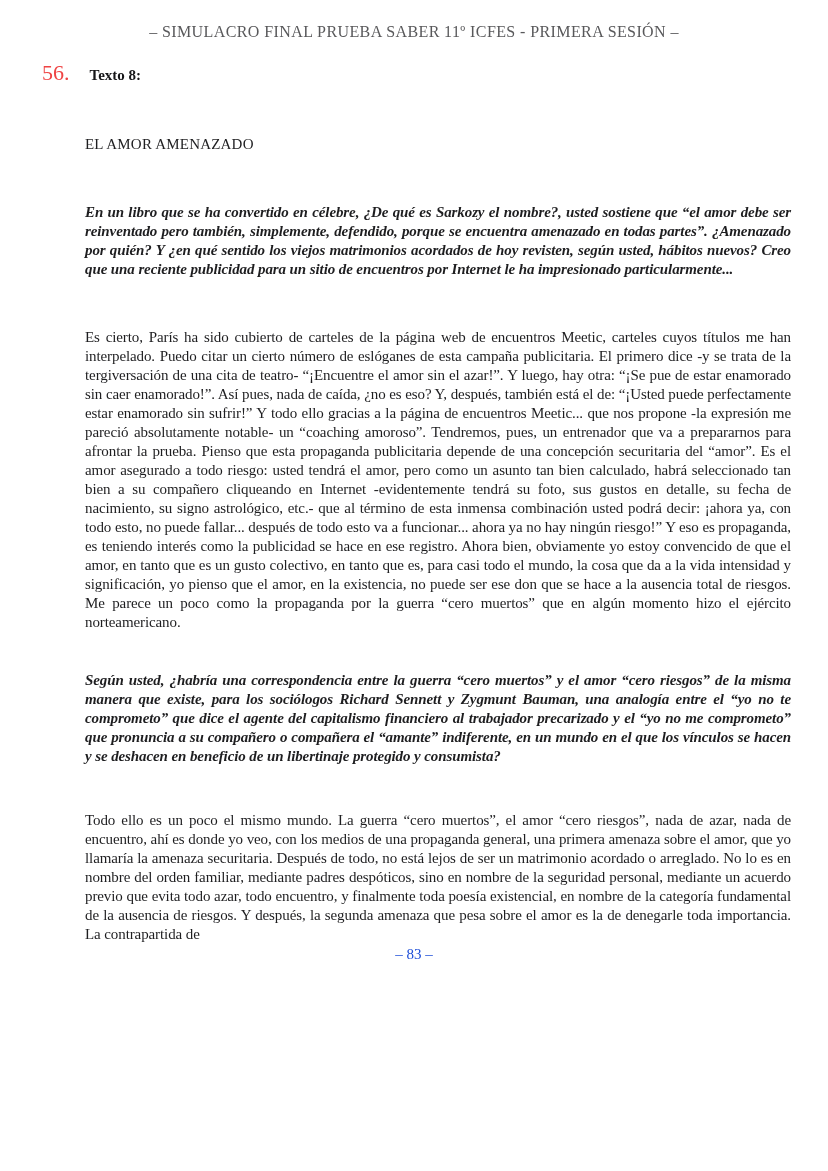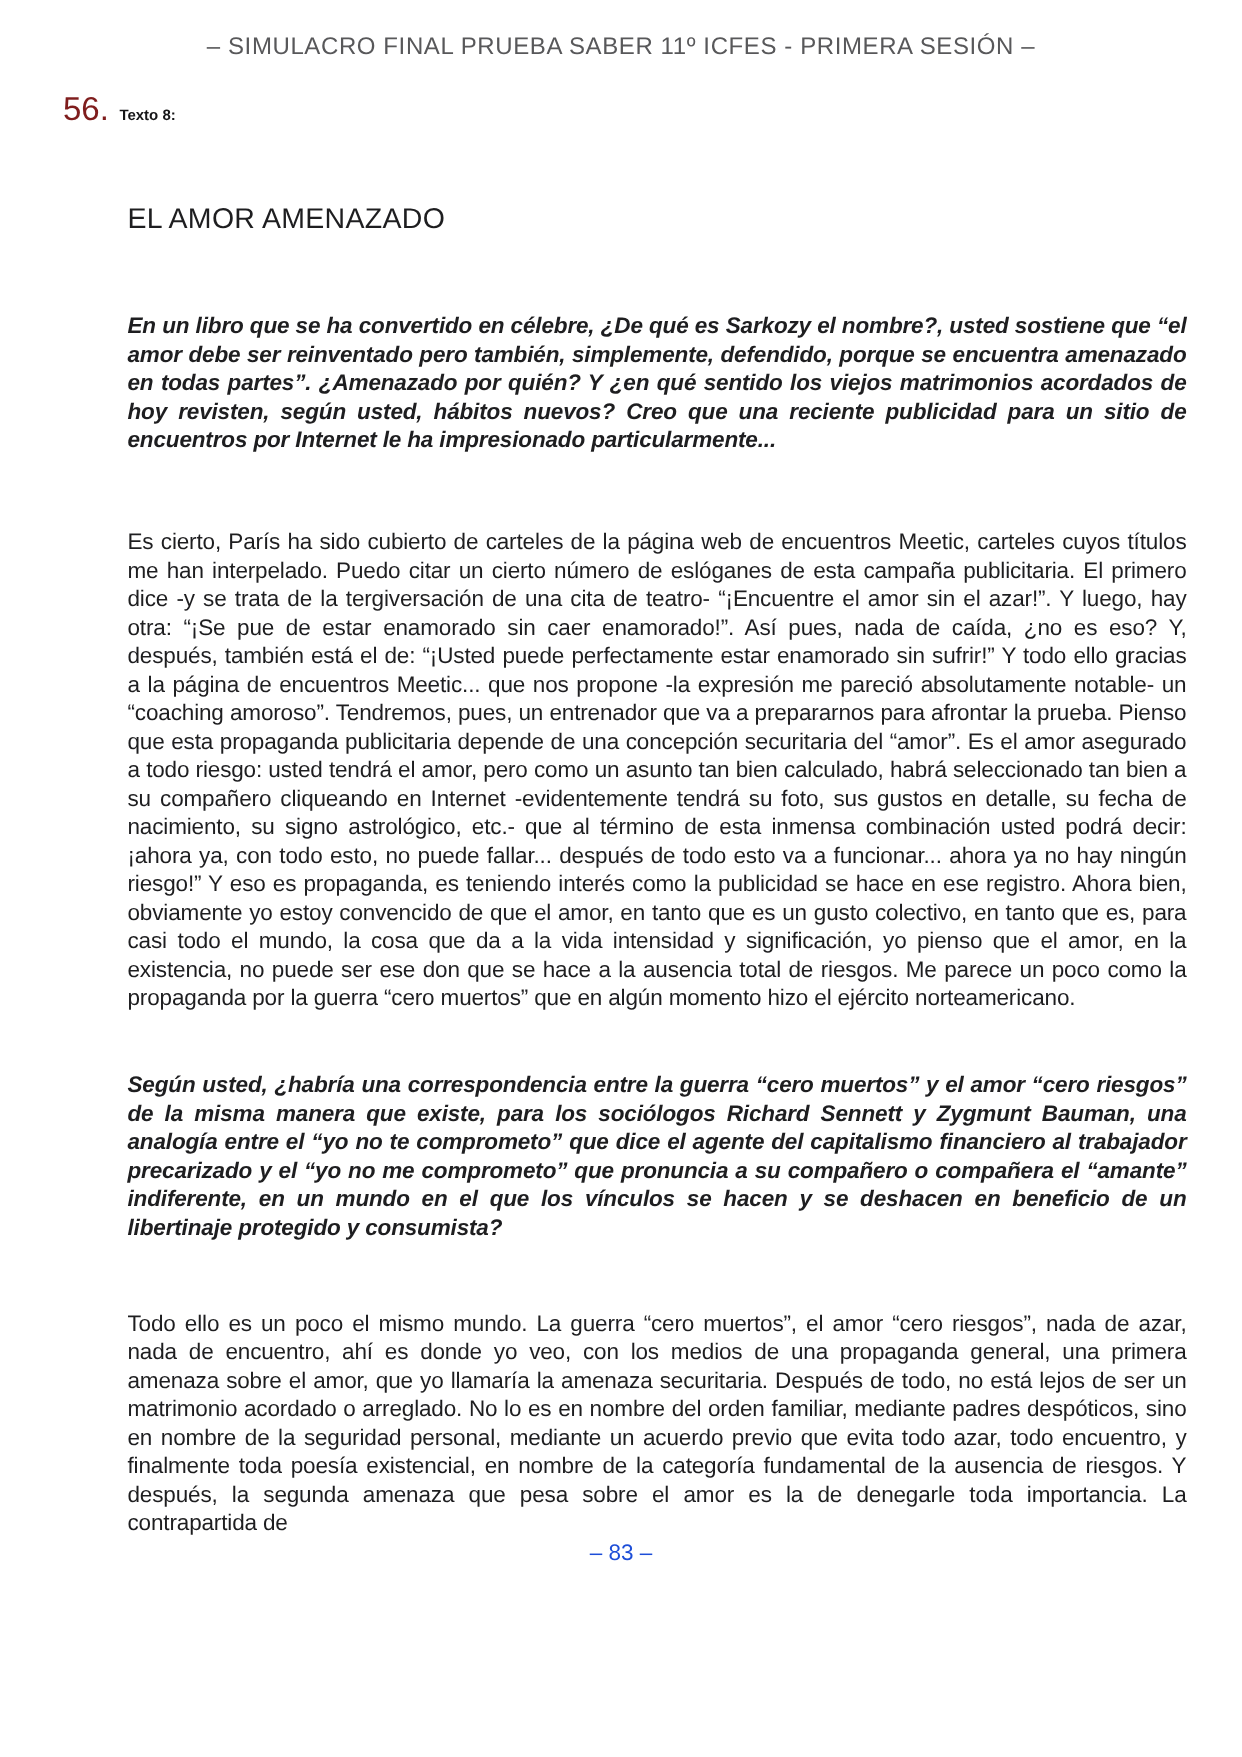--- a/index.html
+++ b/index.html
@@ -5,52 +5,52 @@
   html, body {
     margin: 0;
     padding: 0;
     background: #ffffff;
   }
   .page {
     position: relative;
     width: 828px;
     height: 1171px;
     background: #ffffff;
-    font-family: Liberation Sans, sans-serif;
+    font-family: Liberation Serif, serif;
     color: #1e1e20;
     overflow: hidden;
   }
   .exam-header {
     padding-top: 23px;
     text-align: center;
     color: #58585a;
     font-size: 16px;
     letter-spacing: 0.4px;
     font-weight: 400;
   }
   .question-line {
     margin: 19px 0 0 42px;
     display: flex;
     align-items: baseline;
   }
   .qnum {
     font-size: 22px;
     font-weight: 400;
-    color: #7f1d1d;
+    color: #ef4444;
     text-align: right;
   }
   .qlabel {
-    margin-left: 7px;
-    font-size: 10px;
+    margin-left: 20px;
+    font-size: 15px;
     font-weight: 700;
     color: #161618;
   }
   .text-title {
     margin: 50px 0 0 85px;
-    font-size: 19px;
+    font-size: 15px;
     letter-spacing: 0.2px;
     color: #1e1e20;
   }
   .para {
     width: 706px;
     margin: 12px 0 0 85px;
     font-size: 15px;
     line-height: 19px;
     text-align: justify;
     color: #1e1e20;

